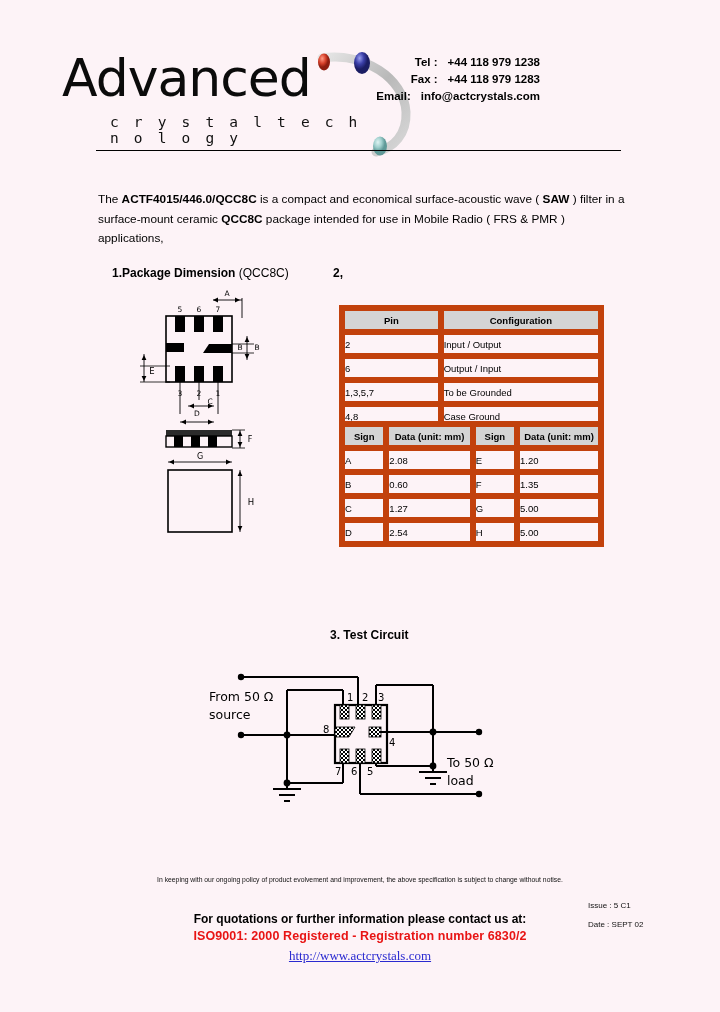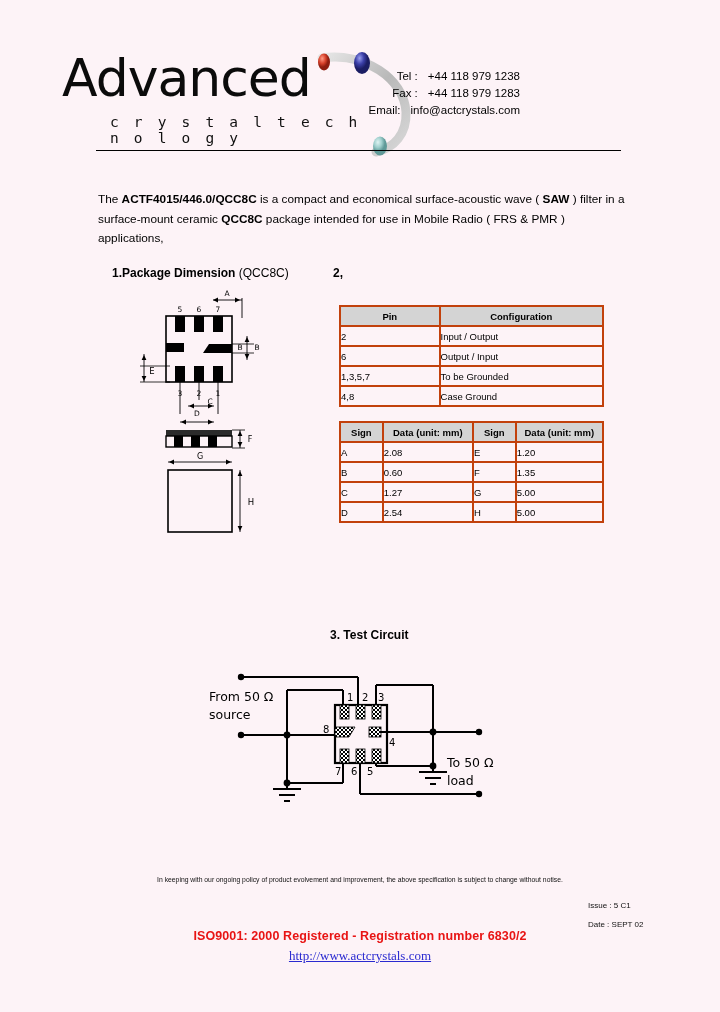--- a/index.html
+++ b/index.html
@@ -20,20 +20,21 @@
     width: 720px;
     height: 1012px;
   }
 
   
   .header {
     position: absolute;
     left: 0; top: 0;
     width: 616px;
     height: 155px;
+    padding-left: 20px;
   }
   .logo-block {
     position: absolute;
     left: 62px;
     top: 48px;
     width: 300px;
     height: 95px;
   }
   .logo-word {
     position: absolute;
@@ -58,24 +59,24 @@
   .swoosh {
     position: absolute;
     left: 240px;
     top: 2px;
     width: 120px;
     height: 110px;
   }
   .contact {
     position: absolute;
     right: 96px;
-    top: 68px;
+    top: 54px;
     text-align: right;
     font-size: 11.5px;
-    font-weight: normal;
+    font-weight: bold;
     line-height: 17px;
     white-space: nowrap;
   }
   .contact .row span.lbl { display:inline-block; }
   .contact .row span.val { display:inline-block; padding-left: 10px; }
   .hr-top {
     position: absolute;
     left: 96px;
     top: 150px;
     width: 525px;
@@ -129,21 +130,21 @@
   }
   .pkg svg { display:block; }
 
   
   table.dt {
     position: absolute;
     border-collapse: collapse;
     font-size: 9.5px;
   }
   table.dt th, table.dt td {
-    border: 2px solid #c2410c;
+    border: 6px solid #c2410c;
     padding: 0;
     height: 18px;
     font-weight: normal;
     color: #000;
   }
   table.dt th {
     background: #d4d4d4;
     font-weight: bold;
     font-size: 9.5px;
   }
@@ -542,20 +543,21 @@
 
       <text x="14" y="38" font-family="DejaVu Sans, sans-serif" font-size="12.5" fill="#000">From 50 Ω</text>
       <text x="14" y="56" font-family="DejaVu Sans, sans-serif" font-size="12.5" fill="#000">source</text>
       <text x="252" y="104" font-family="DejaVu Sans, sans-serif" font-size="12.5" fill="#000">To 50 Ω</text>
       <text x="252" y="122" font-family="DejaVu Sans, sans-serif" font-size="12.5" fill="#000">load</text>
     </svg>
   </div>
 
   <div class="disclaimer">In keeping with our ongoing policy of product evolvement and improvement, the above specification is subject to change without notise.</div>
   <div class="iso">ISO9001: 2000 Registered   -   Registration number 6830/2</div>
+  <div class="quotations">For quotations or further information please contact us at:</div>
   <div class="weburl">
     <a href="#">http://www.actcrystals.com</a>
   </div>
   <div class="issue-box">
     <div>Issue : 5 C1</div>
     <div>Date : SEPT 02</div>
   </div>
 
 </div>
 

